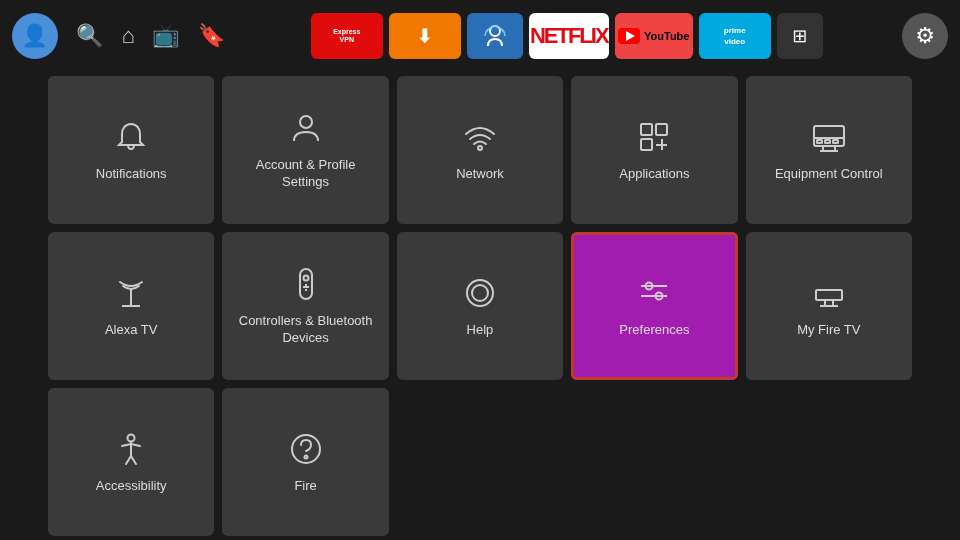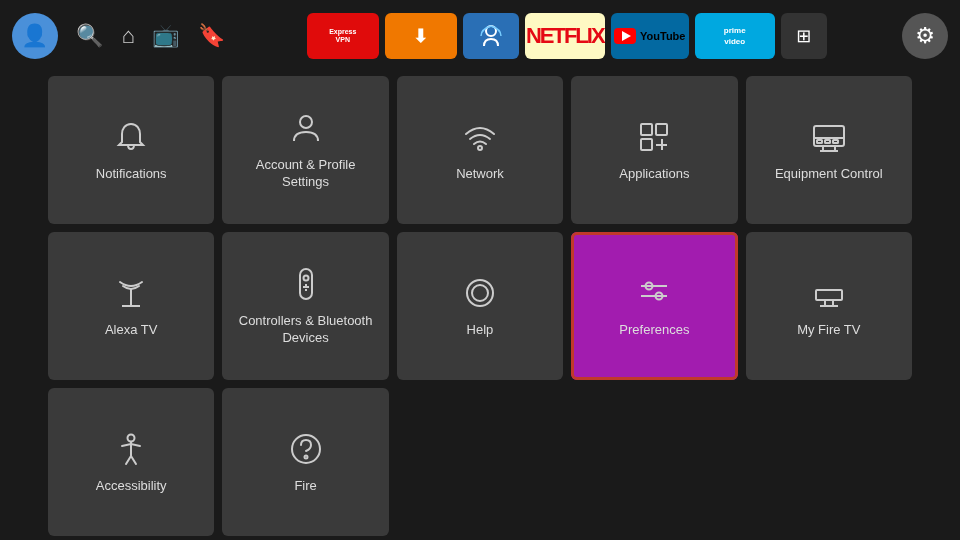--- a/index.html
+++ b/index.html
@@ -55,27 +55,27 @@
       display: flex;
       align-items: center;
       justify-content: center;
       cursor: pointer;
       overflow: hidden;
     }
     .app-expressvpn { background: #e00b0b; width: 72px; font-size: 9px; font-weight: bold; color: #fff; text-align: center; padding: 4px; }
     .app-downloader { background: #f07800; width: 72px; font-size: 11px; font-weight: bold; color: #fff; flex-direction: column; }
     .app-downloader-icon { font-size: 18px; }
     .app-generic { background: #2a6fb5; width: 56px; font-size: 18px; }
-    .app-netflix { background: #fef9c3; width: 80px; }
+    .app-netflix { background: #ffffff; width: 80px; }
     .app-netflix-text { color: #e50914; font-size: 22px; font-weight: 900; letter-spacing: -2px; }
-    .app-youtube { background: #0369a1; width: 78px; display: flex; align-items: center; justify-content: center; gap: 4px; border-radius: 6px; }
+    .app-youtube { background: #ef4444; width: 78px; display: flex; align-items: center; justify-content: center; gap: 4px; border-radius: 6px; }
     .yt-icon { background: #ff0000; border-radius: 4px; width: 22px; height: 16px; display: flex; align-items: center; justify-content: center; }
     .yt-play { width: 0; height: 0; border-top: 5px solid transparent; border-bottom: 5px solid transparent; border-left: 9px solid white; margin-left: 2px; }
     .yt-text { color: #000; font-size: 11px; font-weight: bold; }
-    .app-prime { background: #00a8e0; width: 80px; font-size: 8px; font-weight: bold; color: #fff; text-align: center; padding: 2px; }
+    .app-prime { background: #00a8e0; width: 72px; font-size: 8px; font-weight: bold; color: #fff; text-align: center; padding: 2px; }
     .app-grid { background: #333; width: 46px; font-size: 20px; color: #fff; border-radius: 6px; }
     .gear-btn {
       width: 46px;
       height: 46px;
       border-radius: 50%;
       background: #555;
       display: flex;
       align-items: center;
       justify-content: center;
       font-size: 22px;

